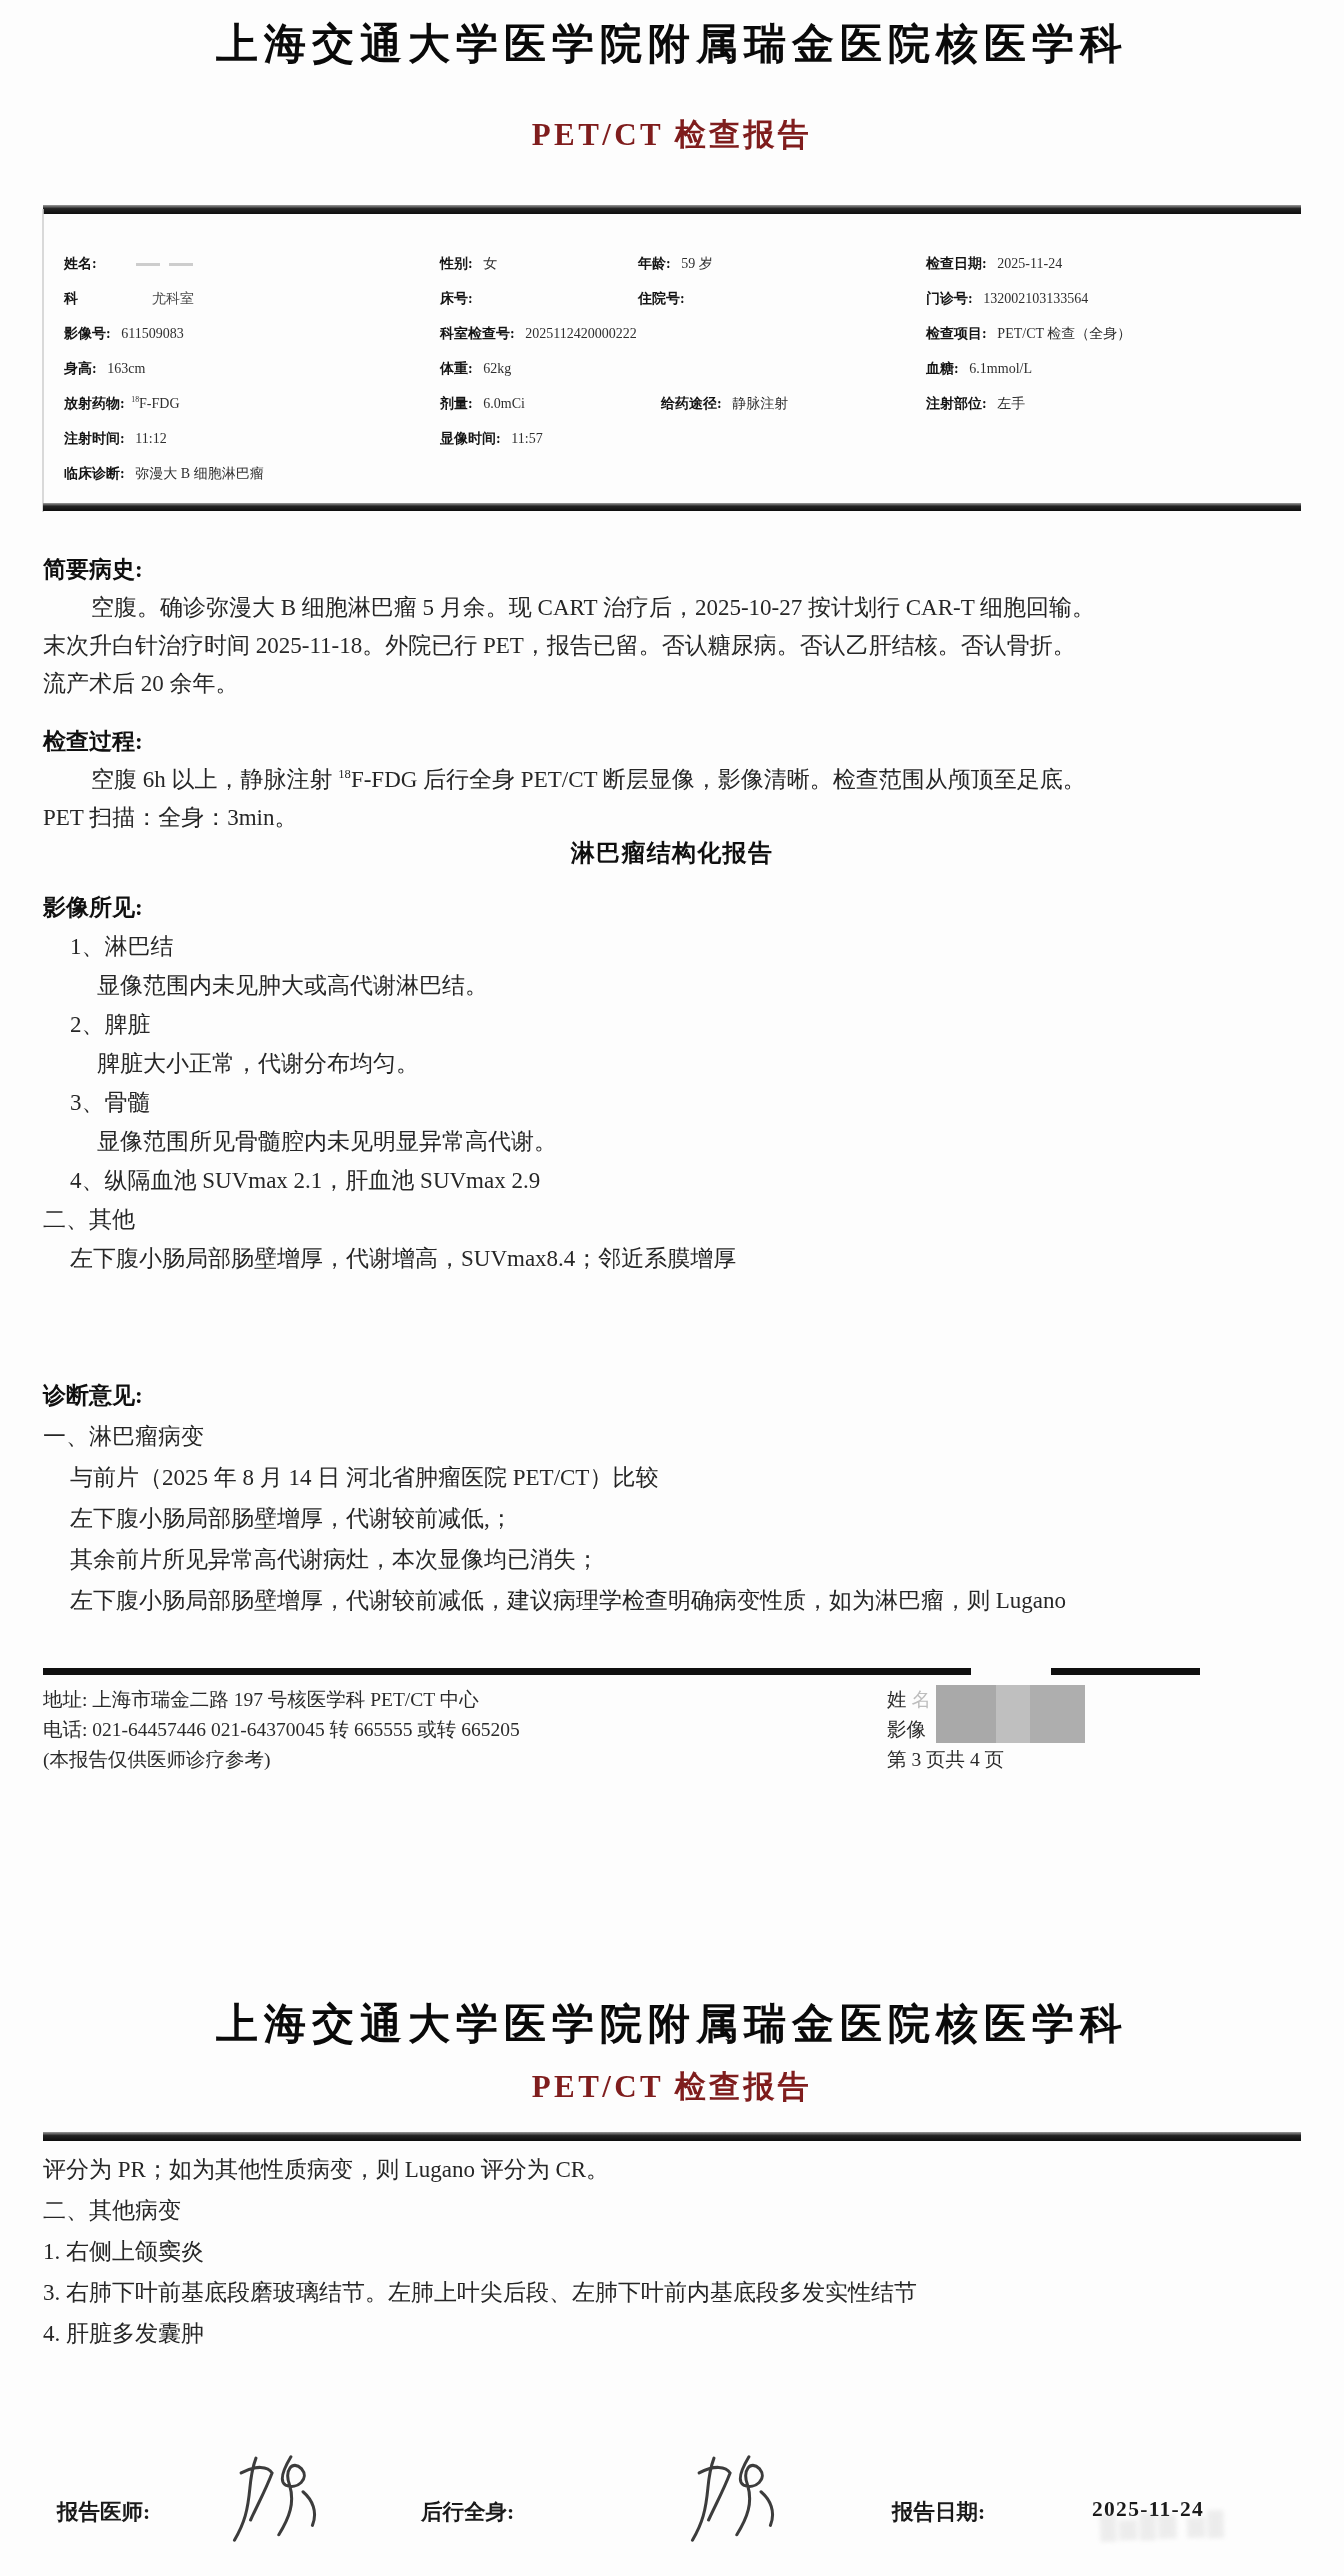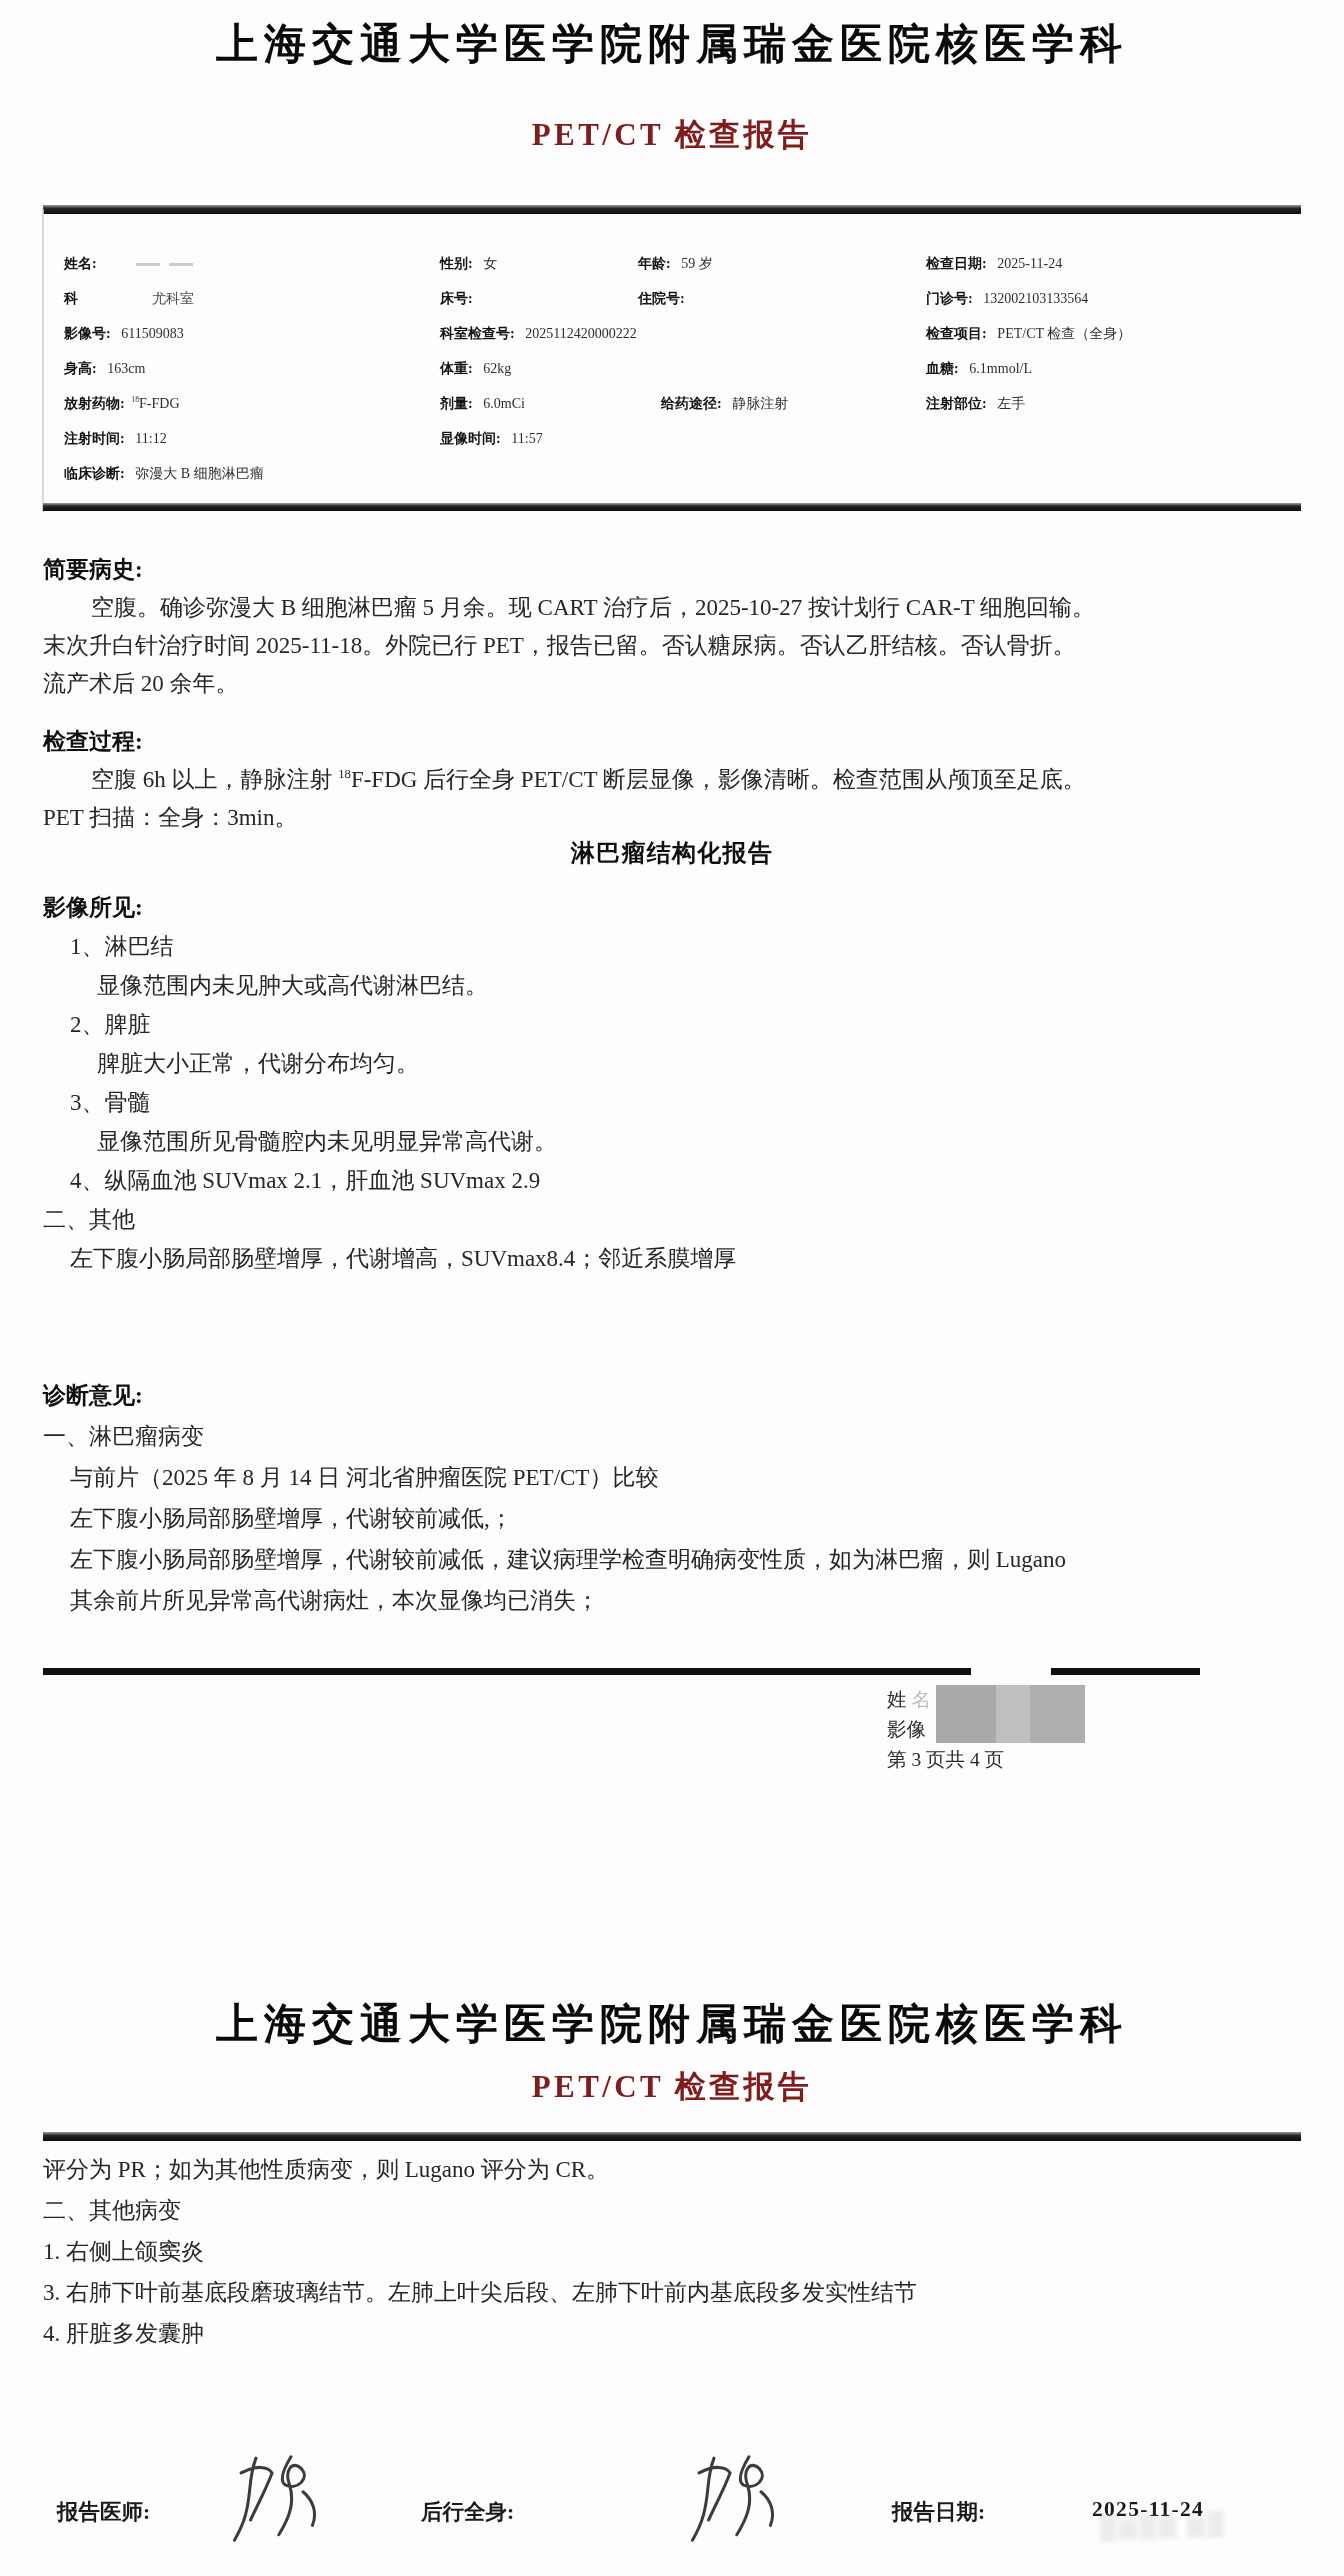--- a/index.html
+++ b/index.html
@@ -176,27 +176,32 @@
     <div class="ind1">4、纵隔血池 SUVmax 2.1，肝血池 SUVmax 2.9</div>
     <div>二、其他</div>
     <div class="ind1">左下腹小肠局部肠壁增厚，代谢增高，SUVmax8.4；邻近系膜增厚</div>
   </div>
 
   <div class="abs sect lh61" style="top:1375px;">
     <div class="hd">诊断意见:</div>
     <div>一、淋巴瘤病变</div>
     <div class="ind1">与前片（2025 年 8 月 14 日 河北省肿瘤医院 PET/CT）比较</div>
     <div class="ind1">左下腹小肠局部肠壁增厚，代谢较前减低,；</div>
+    <div class="ind1">其余前片所见异常高代谢病灶，本次显像均已消失；</div>
     <div class="ind1">左下腹小肠局部肠壁增厚，代谢较前减低，建议病理学检查明确病变性质，如为淋巴瘤，则 Lugano</div>
-    <div class="ind1">其余前片所见异常高代谢病灶，本次显像均已消失；</div>
   </div>
 
   <div class="abs rule thin" style="top:1668px;width:928px;"></div>
   <div class="abs rule thin" style="top:1668px;left:1051px;width:149px;"></div>
 
+  <div class="abs foot" style="top:1685px;left:43px;">
+    <div>地址: 上海市瑞金二路 197 号核医学科 PET/CT 中心</div>
+    <div>电话: 021-64457446 021-64370045 转 665555 或转 665205</div>
+    <div>(本报告仅供医师诊疗参考)</div>
+  </div>
 
   <div class="abs foot" style="top:1685px;left:887px;">
     <div><span>姓</span> <span class="faintchar">名</span></div>
     <div>影像</div>
     <div>第 3 页共 4 页</div>
   </div>
   <div class="abs greybox" style="left:936px;top:1685px;width:149px;height:58px;"></div>
 
   <div class="abs hosp" style="top:1996px;">上海交通大学医学院附属瑞金医院核医学科</div>
   <div class="abs rtitle" style="top:2066px;">PET/CT 检查报告</div>

